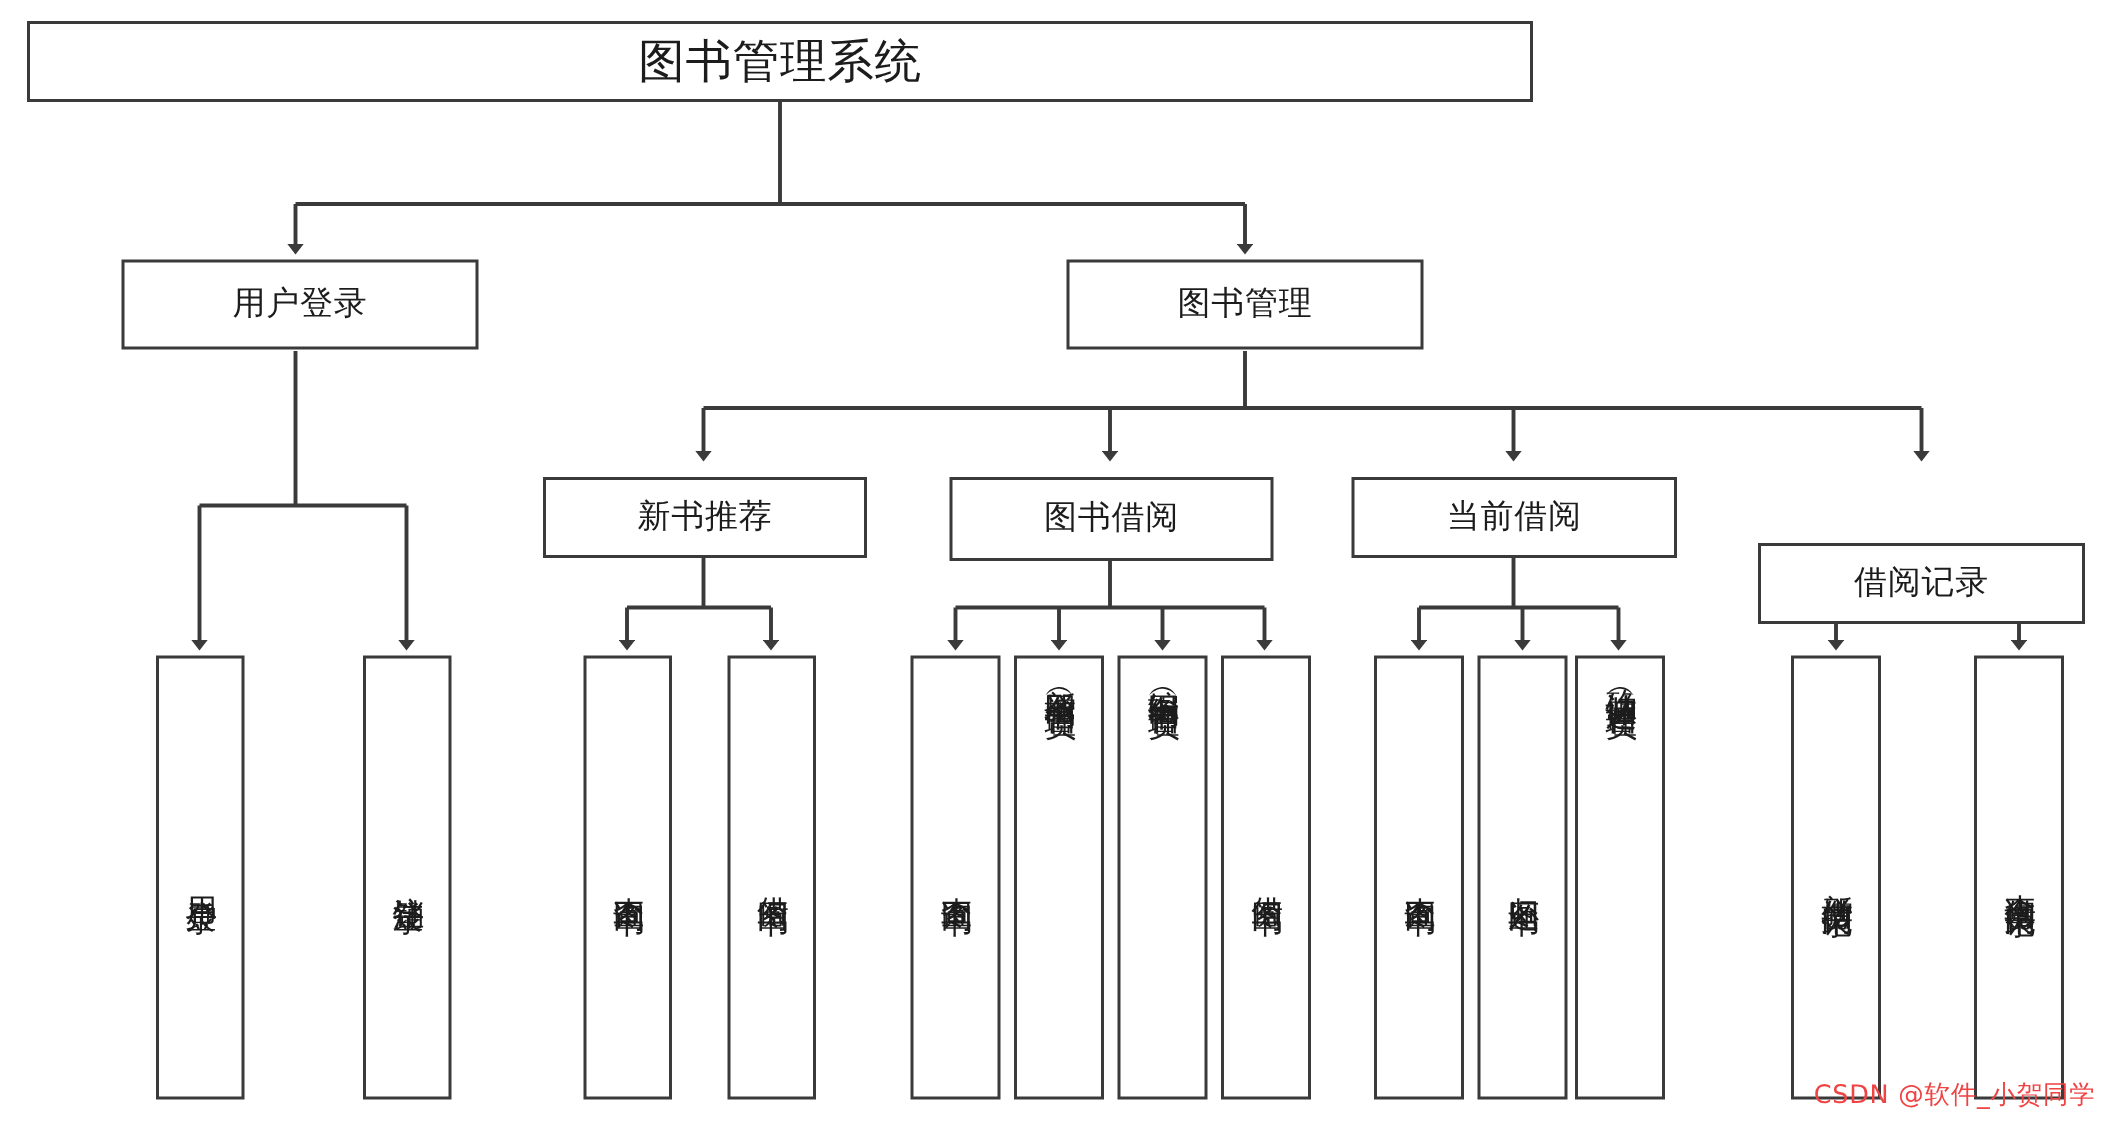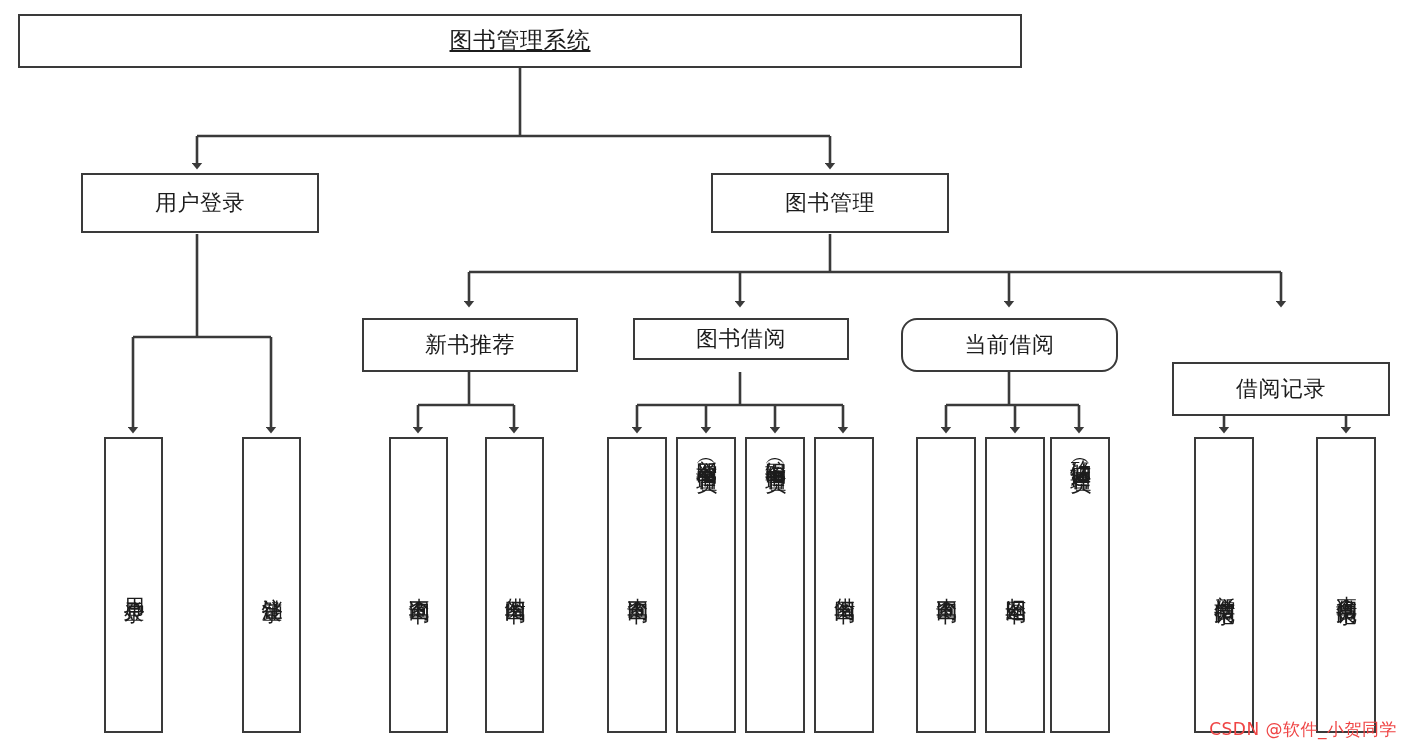--- a/index.html
+++ b/index.html
@@ -40,22 +40,21 @@
     white-space: pre;
     letter-spacing: 0.5px;
   }
   
   .node.horiz .node-label {
     font-size: 22px;
     line-height: 1.1;
     writing-mode: horizontal-tb;
   }
   #node-root .node-label {
-    font-size: 23px;
-    text-decoration: underline;
+    font-size: 31px;
   }
   
   .node.vert {
     align-items: flex-start;
     justify-content: center;
     padding-top: 0;
   }
   .node.vert .node-label {
     writing-mode: vertical-rl;
     text-orientation: upright;
@@ -148,25 +147,25 @@
   </div>
 
   <div class="node horiz" style="left:711px; top:173px; width:238px; height:60px;">
     <span class="node-label">图书管理</span>
   </div>
 
   <div class="node horiz" style="left:362px; top:318px; width:216px; height:54px;">
     <span class="node-label">新书推荐</span>
   </div>
 
-  <div class="node horiz" style="left:633px; top:318px; width:216px; height:42px;">
+  <div class="node horiz" style="left:633px; top:318px; width:216px; height:56px;">
     <span class="node-label">图书借阅</span>
   </div>
 
-  <div class="node horiz" style="left:901px; top:318px; width:217px; height:54px;border-radius:16px;">
+  <div class="node horiz" style="left:901px; top:318px; width:217px; height:54px;">
     <span class="node-label">当前借阅</span>
   </div>
 
   <div class="node horiz" style="left:1172px; top:318px; width:218px; height:54px;margin-top:44px;">
     <span class="node-label">借阅记录</span>
   </div>
 
   <div class="node vert centered" style="left:104px; top:437px; width:59px; height:296px;">
     <span class="node-label">用户登录</span>
   </div>

